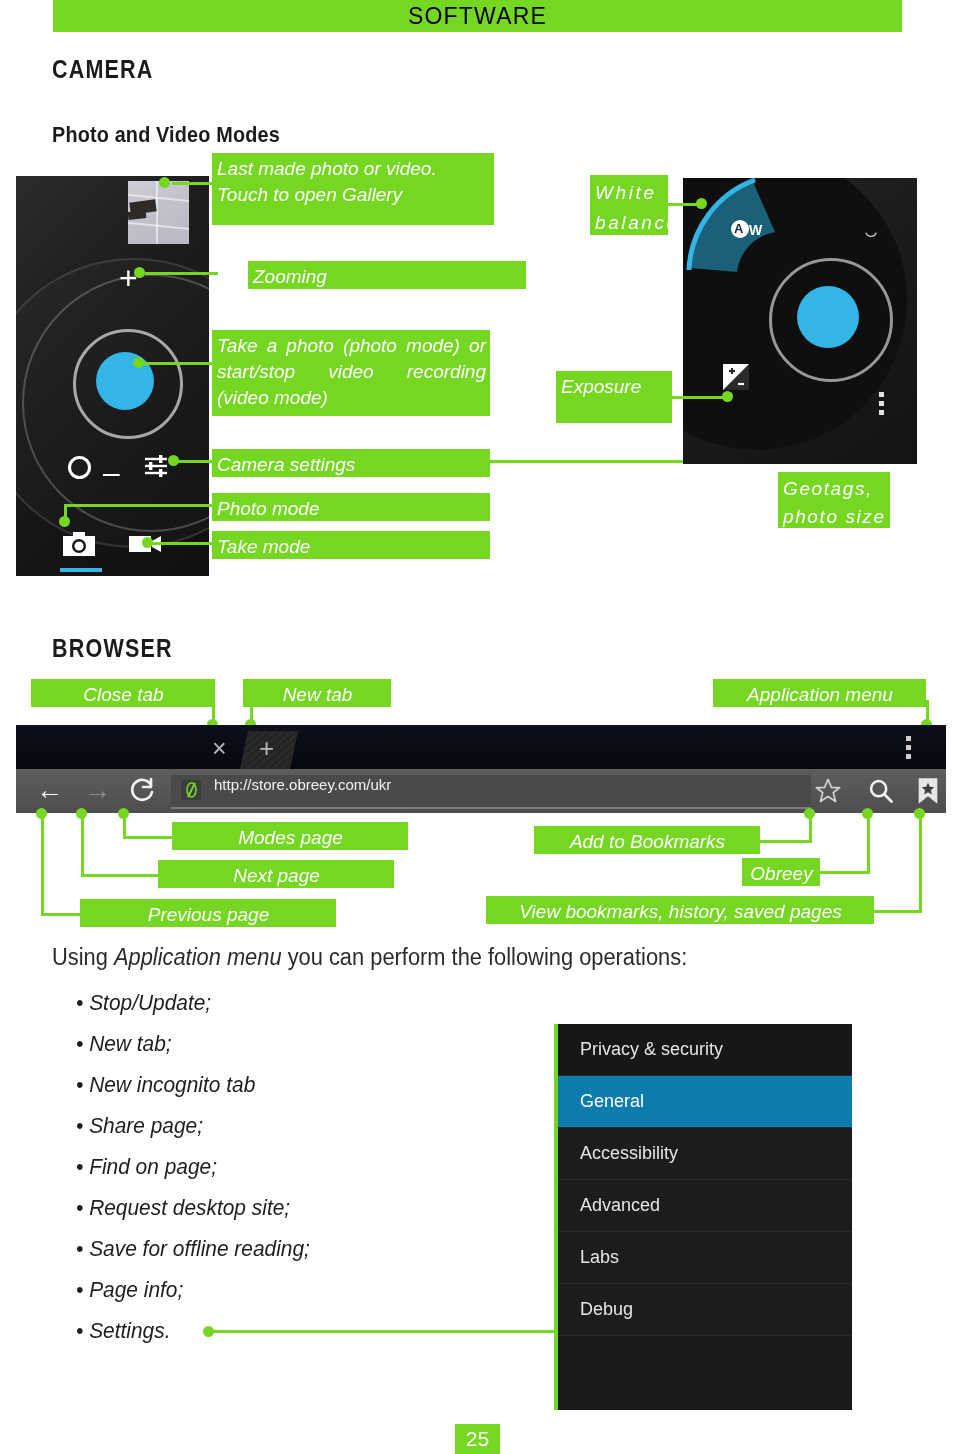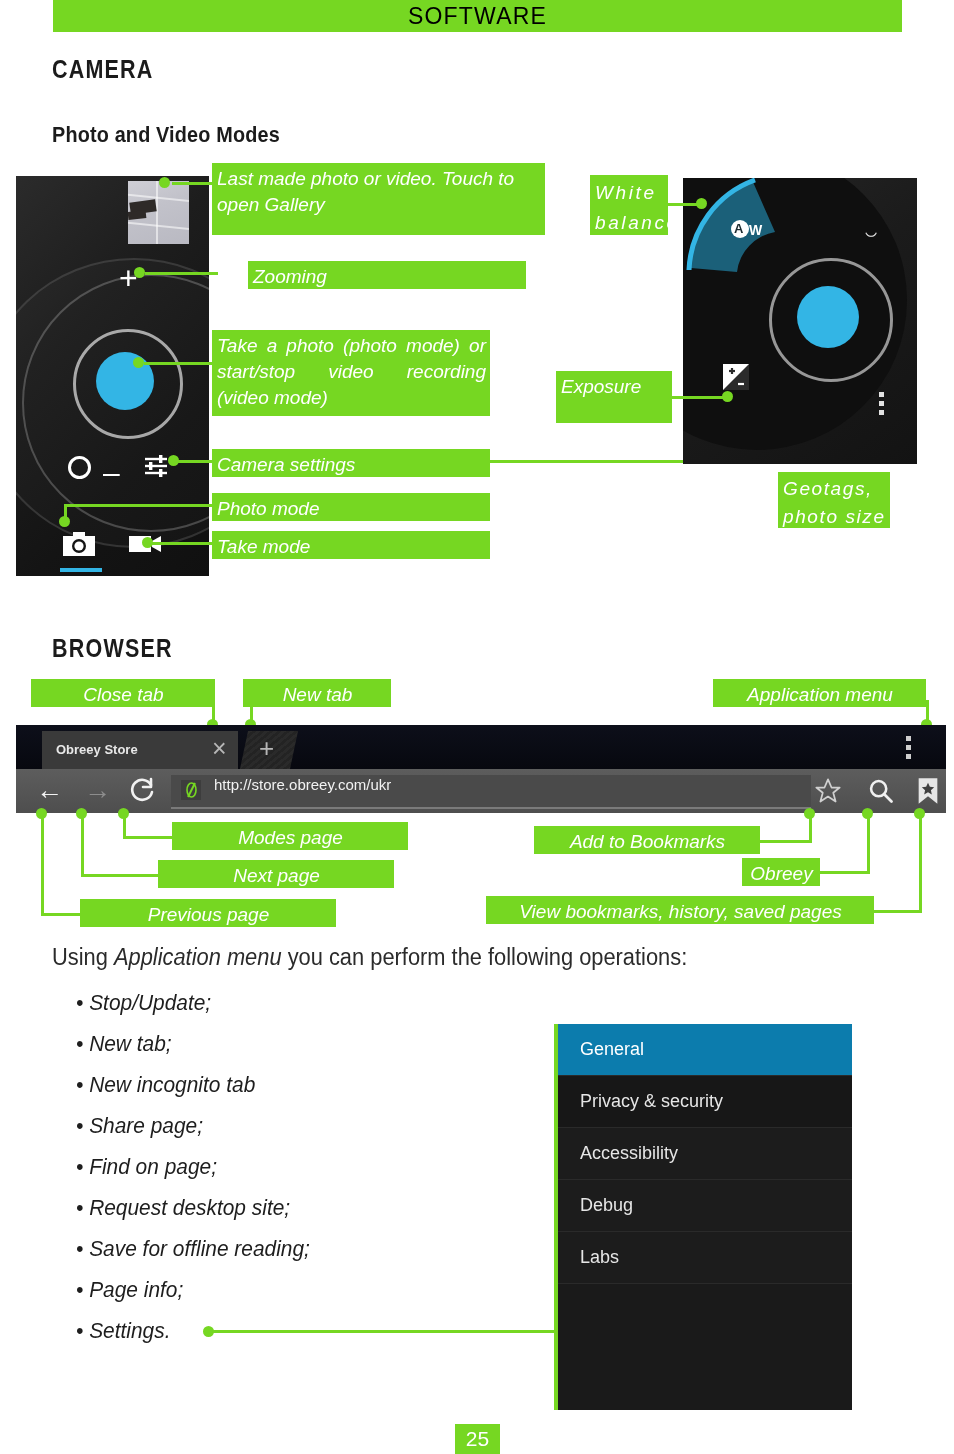--- a/index.html
+++ b/index.html
@@ -229,21 +229,21 @@
   </svg>
 
   <svg class="abs" style="left:112px;top:357px;" width="34" height="22" viewBox="0 0 34 22">
     <rect x="1" y="3" width="22" height="16" fill="#ffffff"></rect>
     <polygon points="24,8 33,3 33,19 24,14" fill="#ffffff"></polygon>
   </svg>
 
   <div class="abs" id="cam-bluebar"></div>
 </div>
 
-<div class="abs lbl" style="left:212px;top:163px;width:333px;height:72px;">Last made photo or video. Touch to open Gallery</div>
+<div class="abs lbl" style="left:212px;top:153px;width:282px;height:72px;">Last made photo or video. Touch to open Gallery</div>
 <div class="ln h" style="left:172px;top:182px;width:46px;"></div>
 <div class="dot" style="left:159px;top:177px;"></div>
 
 <div class="abs lbl" style="left:212px;top:261px;width:278px;height:28px;margin-left:36px;">Zooming</div>
 <div class="ln h" style="left:145px;top:272px;width:73px;"></div>
 <div class="dot" style="left:134px;top:267px;"></div>
 
 <div class="abs lbl just" style="left:212px;top:330px;width:278px;height:86px;">Take a photo (photo mode) or start/stop video recording (video mode)</div>
 <div class="ln h" style="left:144px;top:362px;width:74px;"></div>
 <div class="dot" style="left:133px;top:357px;"></div>
@@ -322,23 +322,20 @@
 <div class="abs lbl" style="left:243px;top:679px;width:148px;height:28px;text-align:center;">New tab</div>
 <div class="ln v" style="left:250px;top:700px;height:30px;"></div>
 <div class="dot" style="left:245px;top:719px;"></div>
 
 <div class="abs lbl" style="left:713px;top:679px;width:213px;height:28px;text-align:center;">Application menu</div>
 <div class="ln v" style="left:926px;top:700px;height:30px;"></div>
 <div class="dot" style="left:921px;top:719px;"></div>
 
 <div class="abs" id="browser">
   <div id="br-tabstrip">
-    <div id="br-tab">
-      <span id="br-tab-title">Obreey Store</span>
-    </div>
     <div class="br-icon" style="left:196px;top:11px;font-size:25px;color:#b6b6b6;line-height:25px;font-weight:300;">×</div>
     <div id="br-newtab"></div>
     <div class="br-icon" style="left:243px;top:10px;font-size:26px;color:#b6b6b6;line-height:26px;font-weight:300;">+</div>
     <div class="br-icon" style="left:890px;top:11px;">
       <div style="width:5px;height:5px;background:#cfcfcf;margin-bottom:4px;"></div>
       <div style="width:5px;height:5px;background:#cfcfcf;margin-bottom:4px;"></div>
       <div style="width:5px;height:5px;background:#cfcfcf;"></div>
     </div>
   </div>
 
@@ -415,30 +412,33 @@
   <div class="bullet">•&nbsp;<span>Request desktop site;</span></div>
   <div class="bullet">•&nbsp;<span>Save for offline reading;</span></div>
   <div class="bullet">•&nbsp;<span>Page info;</span></div>
   <div class="bullet">•&nbsp;<span>Settings.</span></div>
 </div>
 
 <div class="dot" style="left:203px;top:1326px;"></div>
 <div class="ln h" style="left:209px;top:1330px;width:345px;"></div>
 
 <div class="abs" id="settings-menu">
+  <div class="set-item">
+      <span>Privacy &amp; security</span>
+    </div>
   <div class="set-item sel">
       <span>General</span>
     </div>
-  <div class="set-item">
-      <span>Privacy &amp; security</span>
-    </div>
   <div class="set-item alt">
       <span>Accessibility</span>
     </div>
   <div class="set-item alt">
-      <span>Debug</span>
+      <span>Advanced</span>
     </div>
   <div class="set-item alt">
       <span>Labs</span>
     </div>
+  <div class="set-item alt">
+      <span>Debug</span>
+    </div>
 </div>
 
 <div class="abs" id="page-number">25</div>
 
 </body></html>

